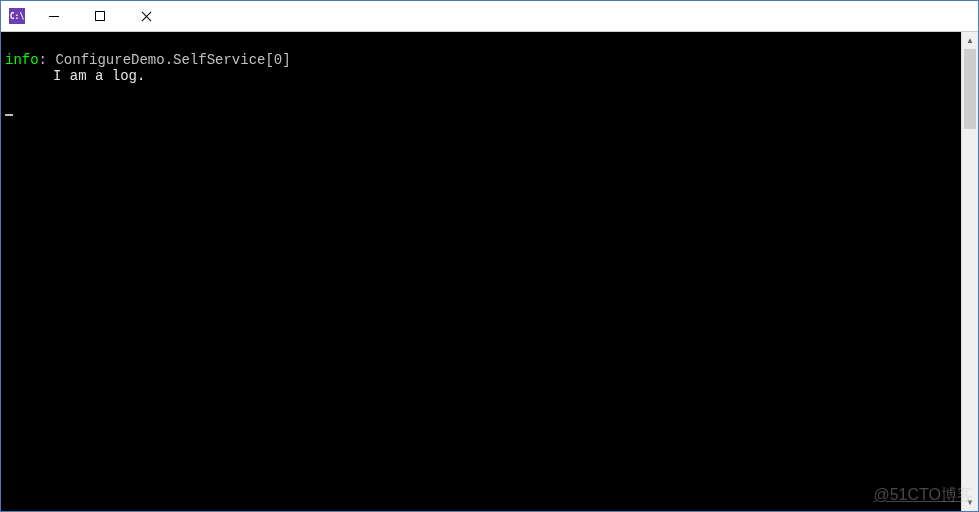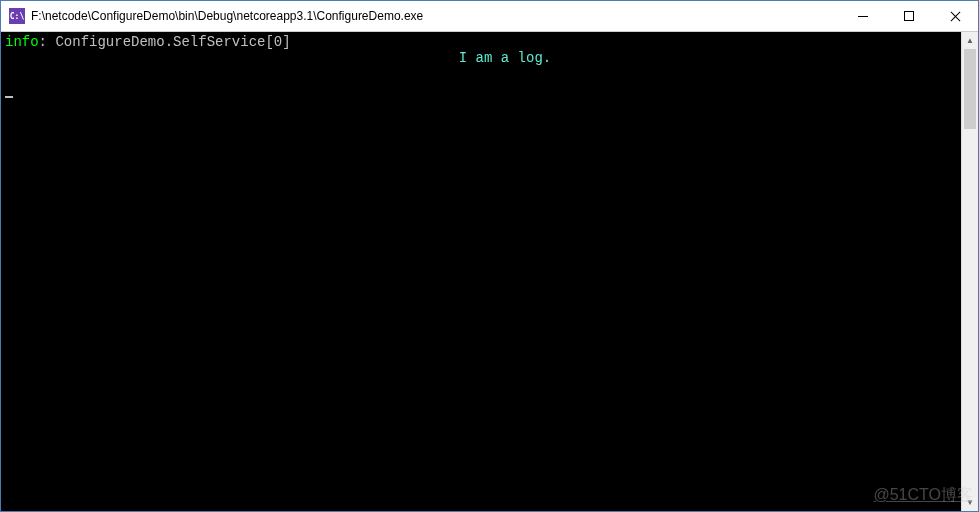--- a/index.html
+++ b/index.html
@@ -91,28 +91,28 @@
       flex: 1;
       background: #000;
       padding: 2px 4px;
       font-family: "NSimSun", "SimSun", Consolas, "Courier New", monospace;
       font-size: 14px;
       line-height: 16px;
       color: #c0c0c0;
       white-space: pre;
       overflow: hidden;
       position: relative;
+      margin-top: 18px;
     }
     .info-label { color: #00ff00; }
     .log-source { color: #c0c0c0; }
     .log-message {
-      color: #5eead4;
+      color: #e5e5e5;
       padding-left: 48px;
       display: block;
-      text-align: center;
     }
     .cursor {
       display: inline-block;
       width: 8px;
       height: 2px;
       background: #c0c0c0;
       vertical-align: bottom;
     }
     .scrollbar {
       width: 17px;
@@ -153,21 +153,20 @@
       pointer-events: none;
       text-decoration: underline;
     }
   </style>
 </head>
 <body>
 
 <div class="window">
   <div class="titlebar">
     <div class="app-icon">C:\</div>
-    <div class="title-text">F:\netcode\ConfigureDemo\bin\Debug\netcoreapp3.1\ConfigureDemo.exe</div>
     <div class="window-controls">
       <div class="win-btn">
           <div class="min-line"></div>
         </div>
       <div class="win-btn">
           <div class="max-box"></div>
         </div>
       <div class="win-btn close">
           <div class="close-x"></div>
         </div>

